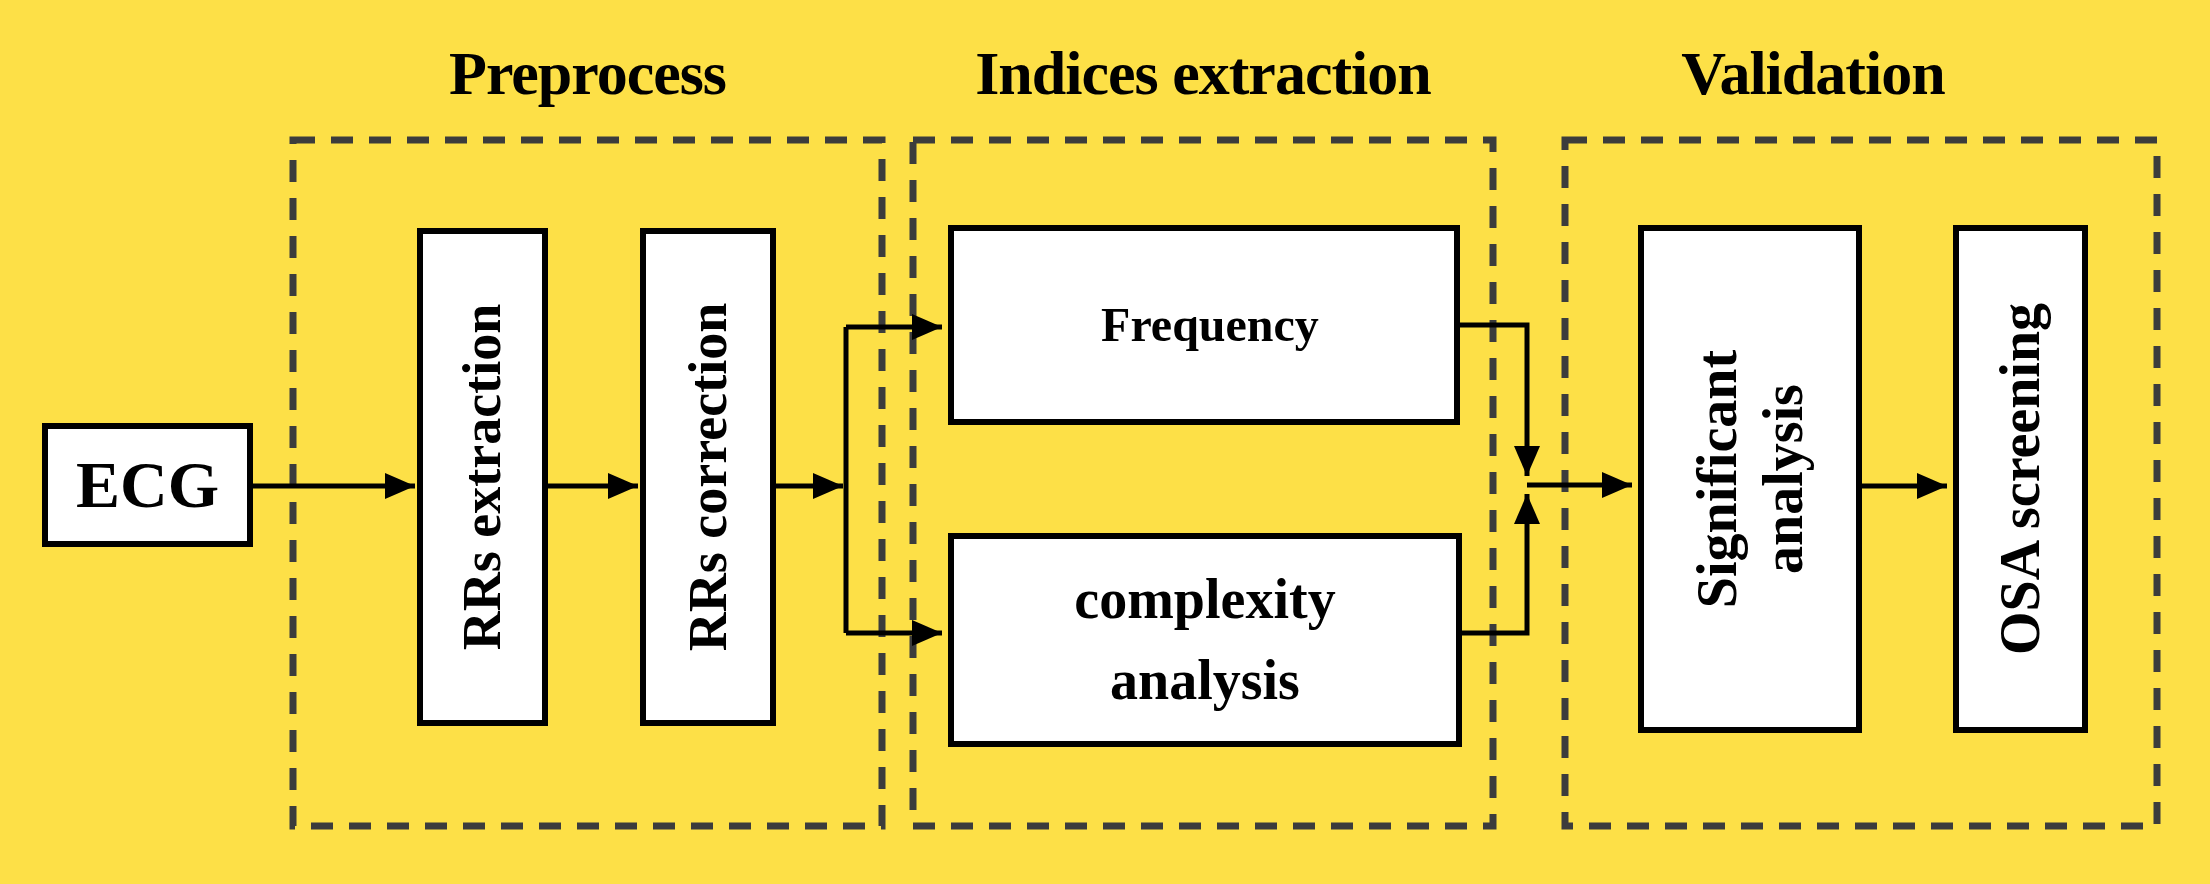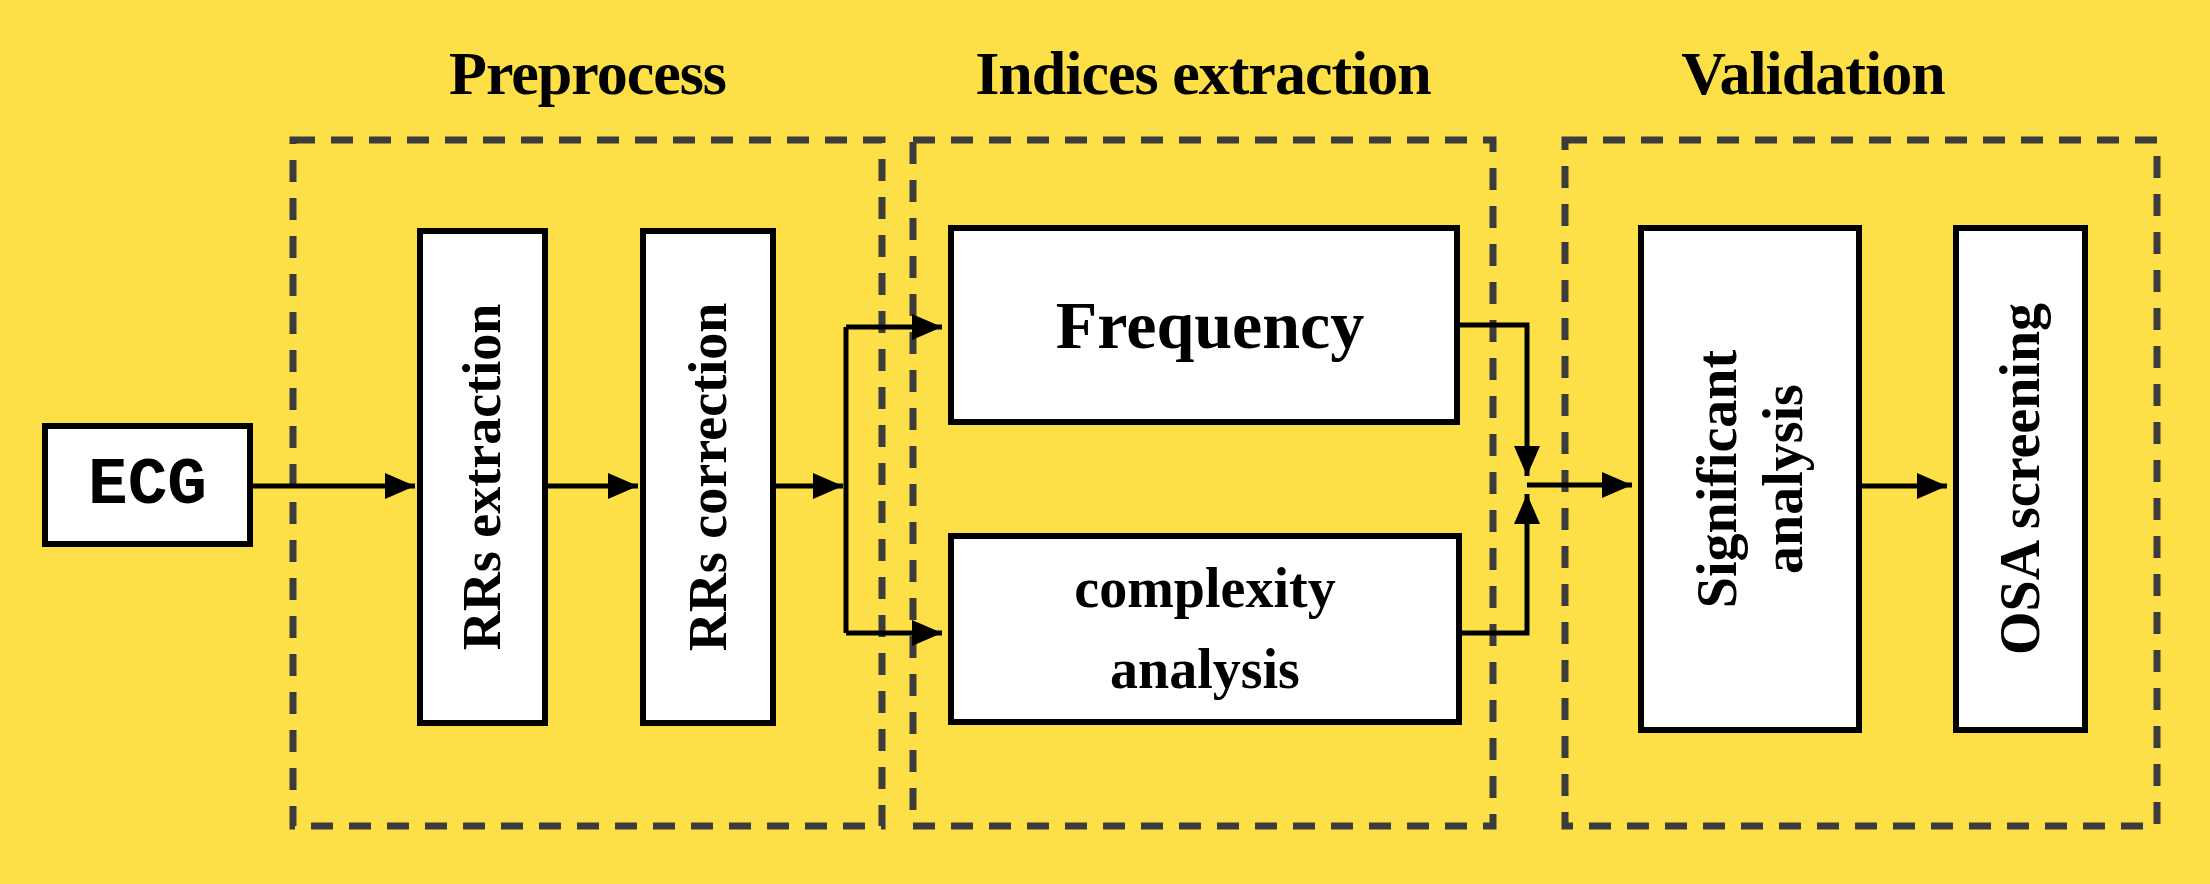--- a/index.html
+++ b/index.html
@@ -29,38 +29,38 @@
   .node{
     position:absolute;
     box-sizing:border-box;
     border:6px solid #000000;
     background:#ffffff;
     display:flex;
     align-items:center;
     justify-content:center;
     text-align:center;
   }
-  .label-h{white-space:nowrap;font-family:Liberation Mono, monospace;}
+  .label-h{white-space:nowrap;}
   .label-stack{line-height:1.45;}
   .label-stack span{display:block;white-space:nowrap;}
   .label-v{
     transform:rotate(-90deg);
     white-space:nowrap;
   }
   .label-v-stack{
     transform:rotate(-90deg);
     text-align:center;
     line-height:1.18;
   }
   .label-v-stack span{display:block;white-space:nowrap;}
   .ecg-node{left:42px;top:423px;width:211px;height:124px;font-size:66px;}
   .rrs-extraction-node{left:417px;top:228px;width:131px;height:498px;font-size:54px;}
   .rrs-correction-node{left:640px;top:228px;width:136px;height:498px;font-size:54px;}
-  .frequency-node{left:948px;top:225px;width:512px;height:200px;font-size:68px;padding-left:12px;}
-  .complexity-node{left:948px;top:533px;width:514px;height:192px;font-size:56px;}
+  .frequency-node{left:948px;top:225px;width:512px;height:200px;font-size:48px;padding-left:12px;}
+  .complexity-node{left:948px;top:533px;width:514px;height:214px;font-size:56px;}
   .significant-node{left:1638px;top:225px;width:224px;height:508px;font-size:56px;}
   .osa-node{left:1953px;top:225px;width:135px;height:508px;font-size:56px;}
   .title-preprocess{left:293px;width:589px;}
   .title-indices{left:913px;width:580px;}
   .title-validation{left:1517px;width:592px;}
 </style>
 </head>
 <body>
 
 <div class="canvas">

